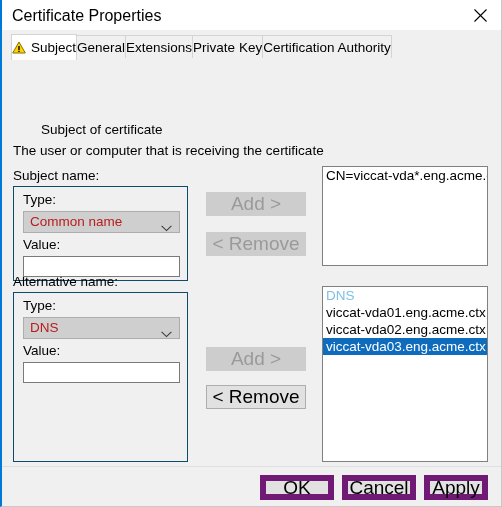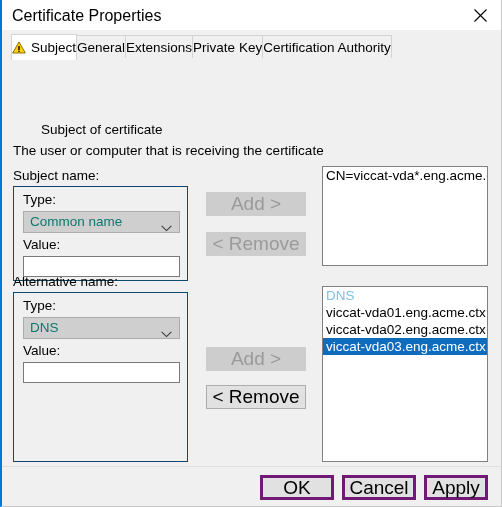--- a/index.html
+++ b/index.html
@@ -136,21 +136,21 @@
     color: #000;
     white-space: nowrap;
   }
 
   .combo {
     position: absolute;
     box-sizing: border-box;
     background: #cfcfcf;
     border: 1px solid #adadad;
     font-size: 13.5px;
-    color: #0f766e;
+    color: #b91c1c;
     cursor: default;
   }
   .combo .combo-text {
     position: absolute;
     left: 6px;
     top: 2px;
   }
   .combo .chev {
     position: absolute;
     right: 7px;
@@ -191,21 +191,21 @@
     cursor: default;
     white-space: nowrap;
   }
   .btn.enabled {
     background: #e1e1e1;
     border: 1px solid #adadad;
     color: #000;
   }
   .btn.dialog {
     background: #e1e1e1;
-    border: 3px solid #701a75;
+    border: 6px solid #701a75;
     color: #000;
   }
 
   .listbox {
     position: absolute;
     box-sizing: border-box;
     background: #ffffff;
     border: 1px solid #808080;
     overflow: hidden;
     font-size: 13.5px;

